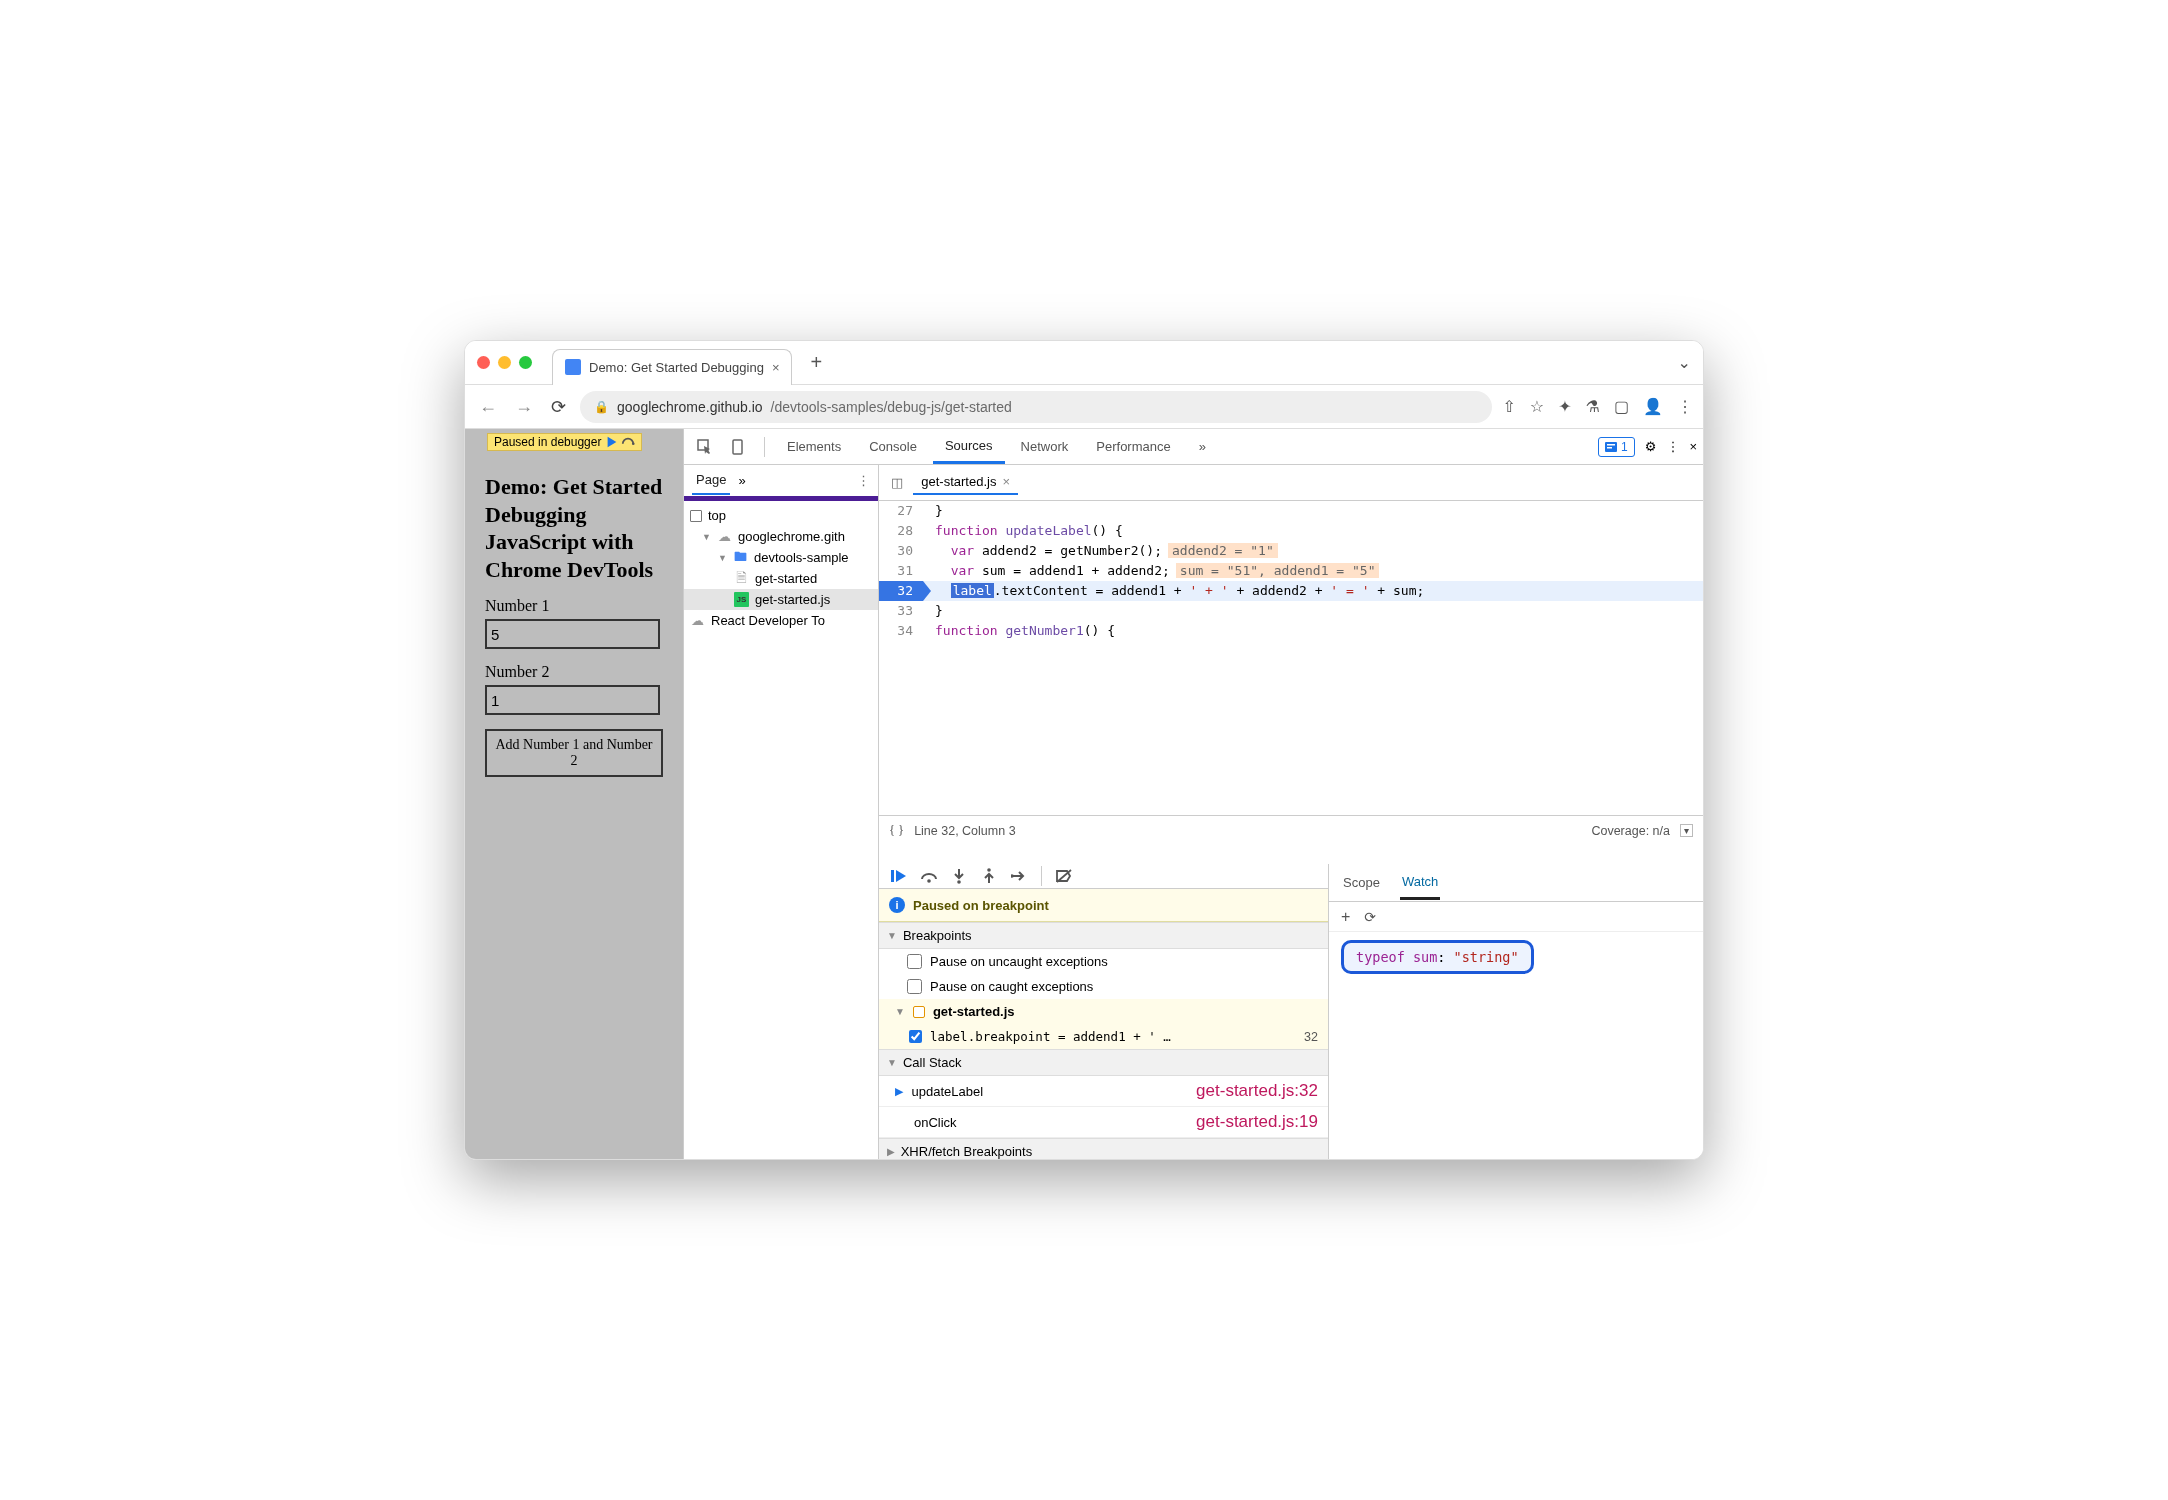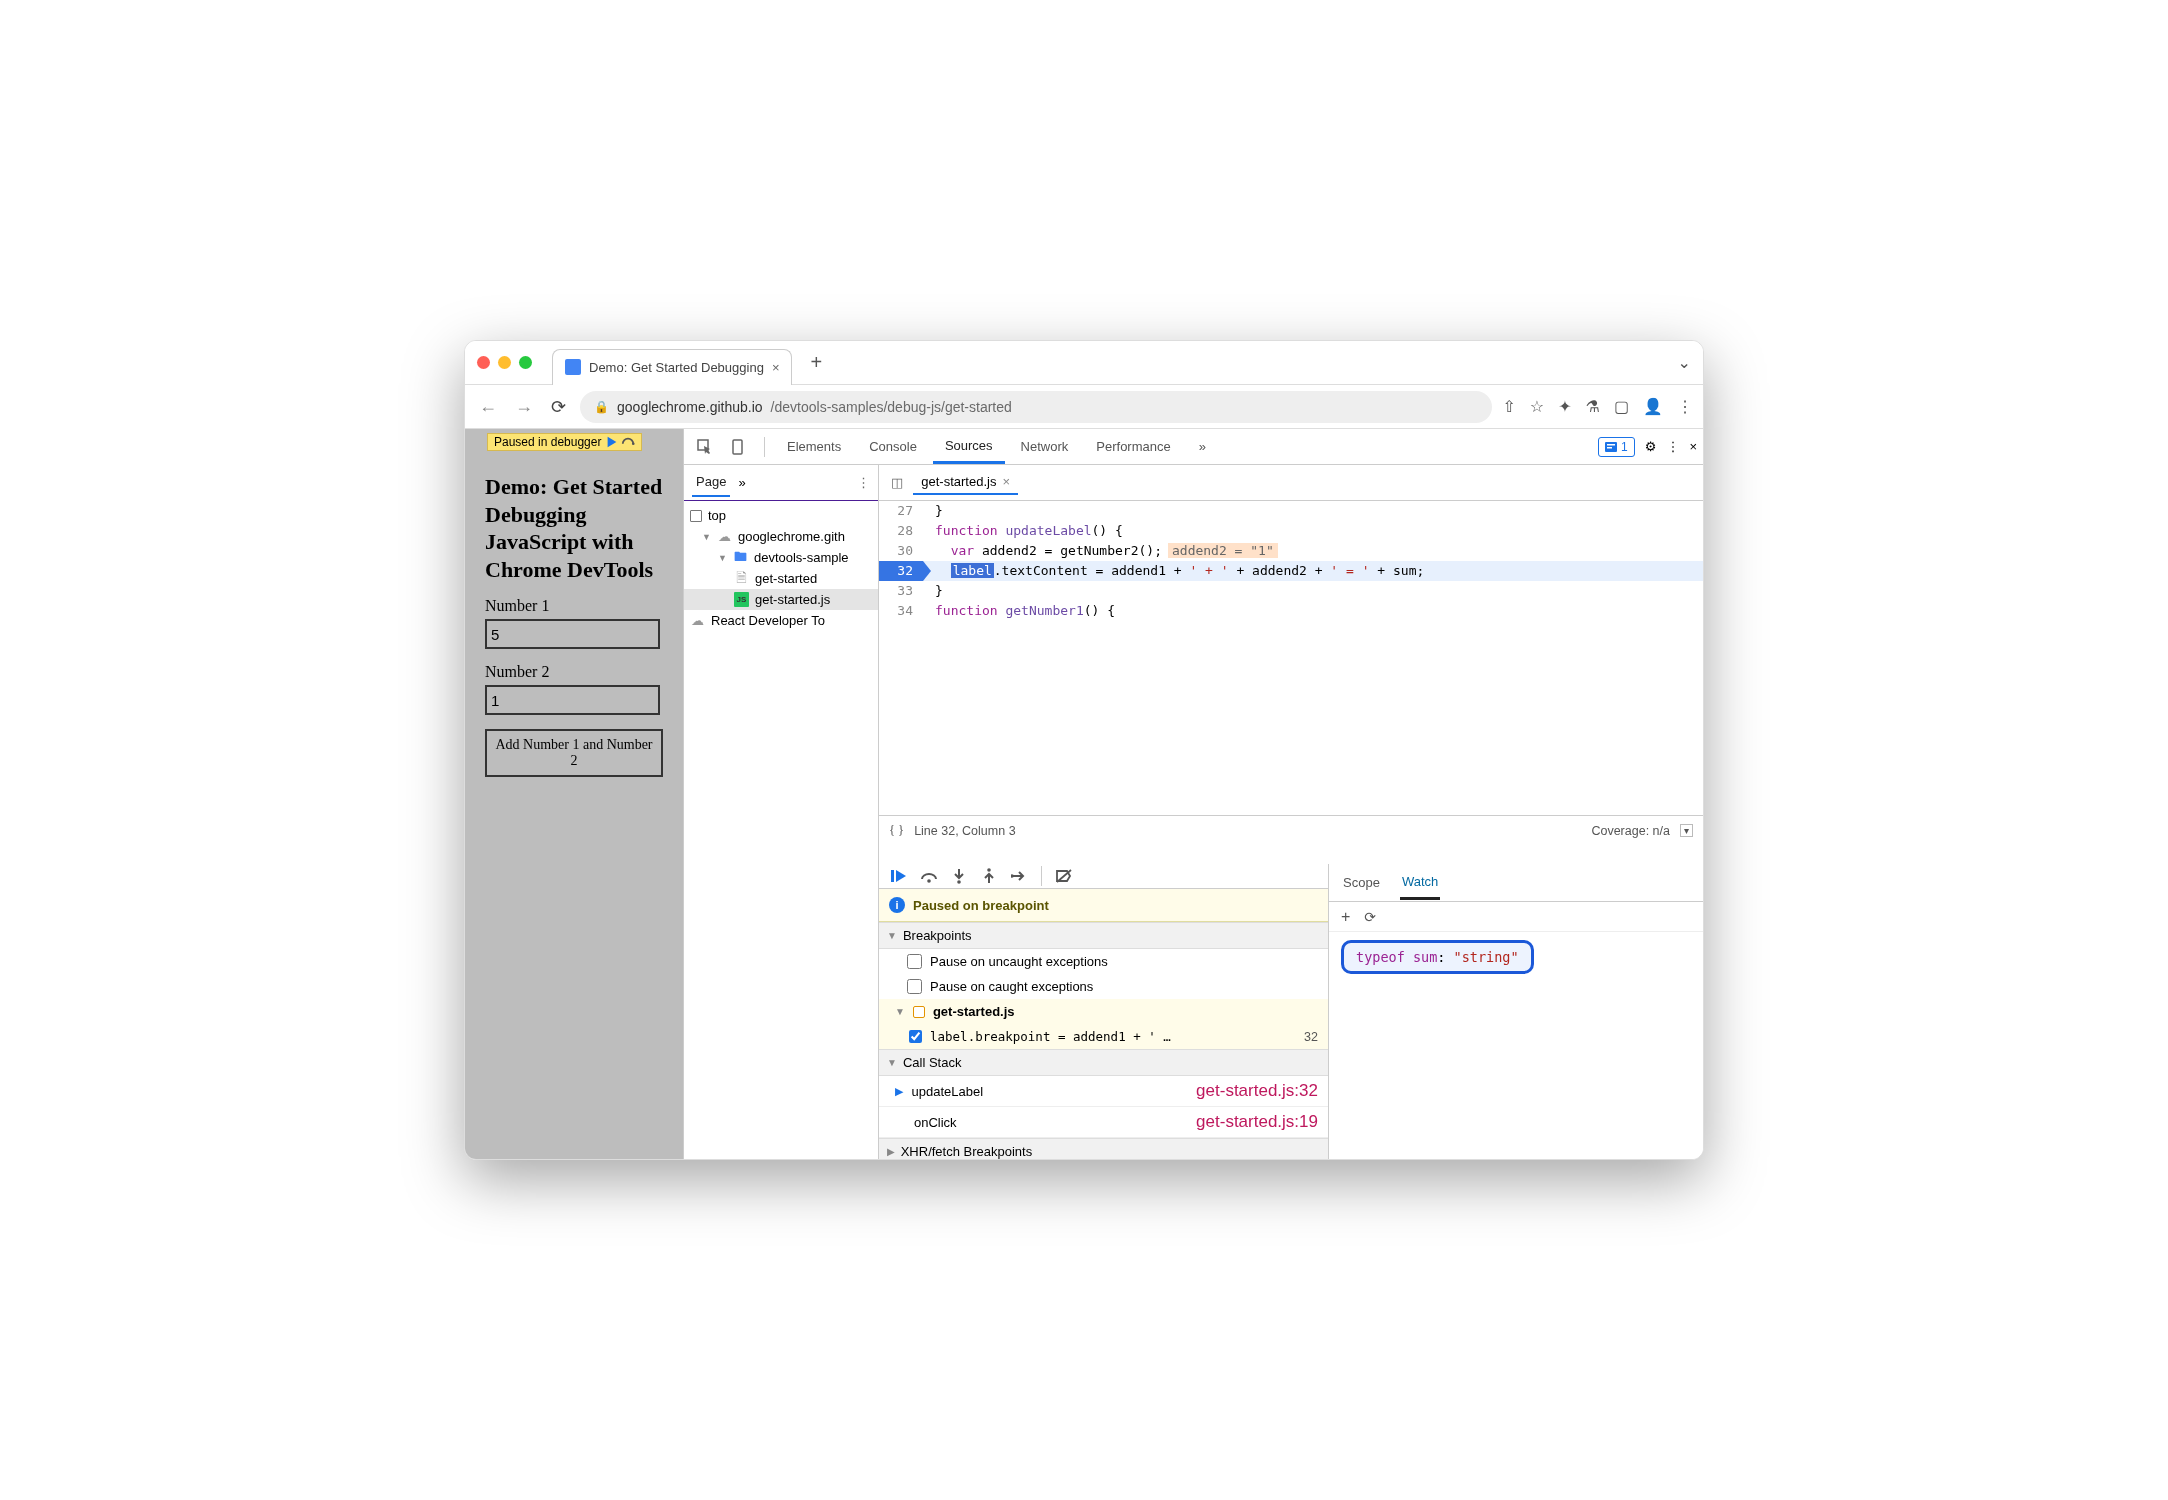--- a/index.html
+++ b/index.html
@@ -145,21 +145,21 @@
   overflow: hidden;
 }
 .filepane {
   width: 195px;
   border-right: 1px solid #ccc;
   display: flex;
   flex-direction: column;
 }
 .fp-header {
   height: 36px;
-  border-bottom: 1px solid #4c1d95;
+  border-bottom: 5px solid #4c1d95;
   display: flex;
   align-items: center;
   padding: 0 8px;
   gap: 8px;
 }
 .fp-tab { padding: 6px 4px; color: #222; border-bottom: 2px solid #1a73e8; }
 .fp-more { margin-left: auto; color: #666; }
 .tree { padding: 4px 0; font-size: 13px; overflow: hidden; }
 .tree-row { display: flex; align-items: center; gap: 6px; padding: 3px 6px; white-space: nowrap; cursor: pointer; }
 .tree-row.d1 { padding-left: 6px; }
@@ -456,20 +456,21 @@
               <span style="color:#888">×</span>
             </span>
           </div>
 
           <div class="dt-lowsplit">
 
             <div class="code">
               <div class="codeline"><span class="ln">27</span><span class="ct">}</span></div>
               <div class="codeline"><span class="ln">28</span><span class="ct"><span class="kw">function</span><span class="fn"> updateLabel</span><span>() {</span></span></div>
               <div class="codeline"><span class="ln">30</span><span class="ct"><span>  </span><span class="kw">var</span><span> addend2 = getNumber2();</span><span class="hint">addend2 = "1"</span></span></div>
+              <div class="codeline"><span class="ln">31</span><span class="ct"><span>  </span><span class="kw">var</span><span> sum = addend1 + addend2;</span><span class="hint">sum = "51", addend1 = "5"</span></span></div>
               <div class="codeline exec"><span class="ln bp">32</span><span class="ct"><span>  </span><span class="sel-label">label</span><span>.textContent = addend1 + </span><span class="str">' + '</span><span> + addend2 + </span><span class="str">' = '</span><span> + sum;</span></span></div>
               <div class="codeline"><span class="ln">33</span><span class="ct">}</span></div>
               <div class="codeline"><span class="ln">34</span><span class="ct"><span class="kw">function</span><span class="fn"> getNumber1</span><span>() {</span></span></div>
             </div>
 
             <div class="ed-footer">
               <span style="font-family:Menlo">{ }</span>
               <span>Line 32, Column 3</span>
               <span class="cov">Coverage: n/a</span>
               <span style="border:1px solid #bbb;padding:0 3px;font-size:10px">▾</span>

